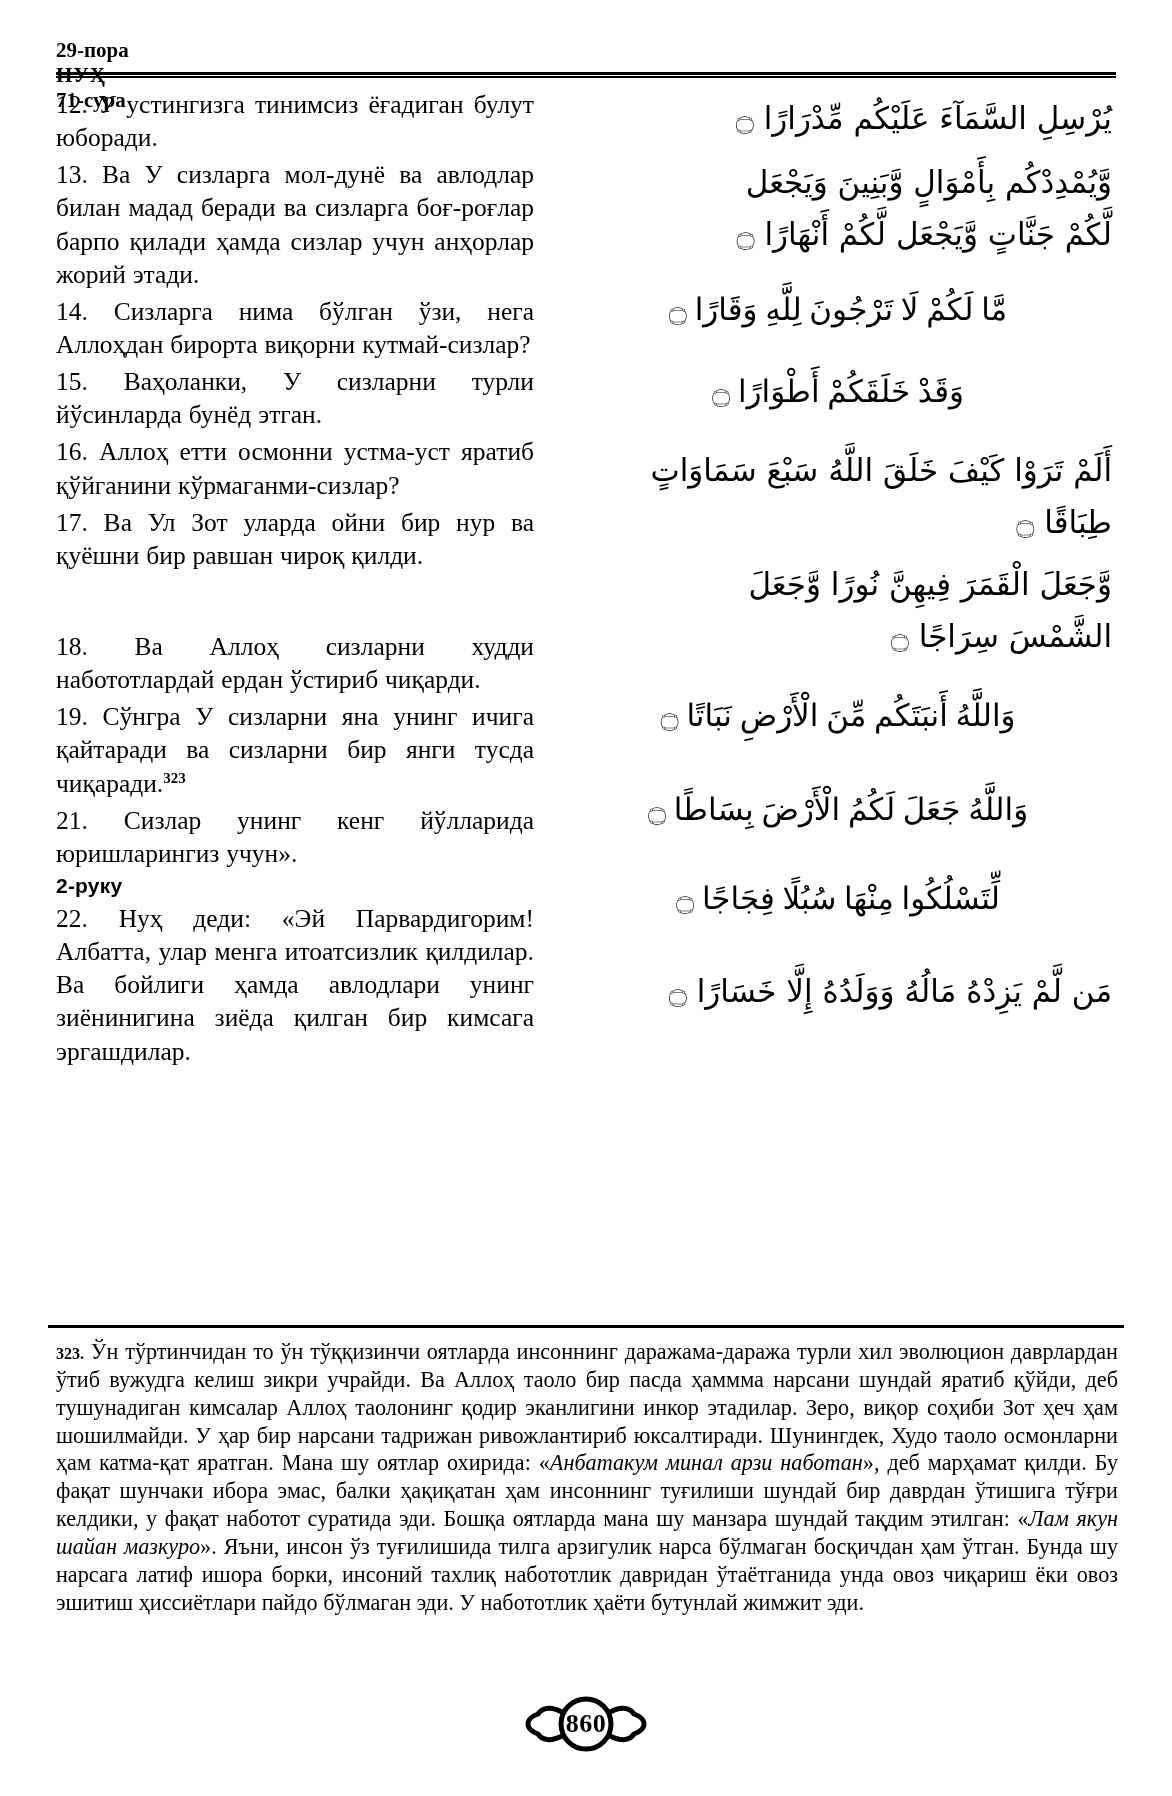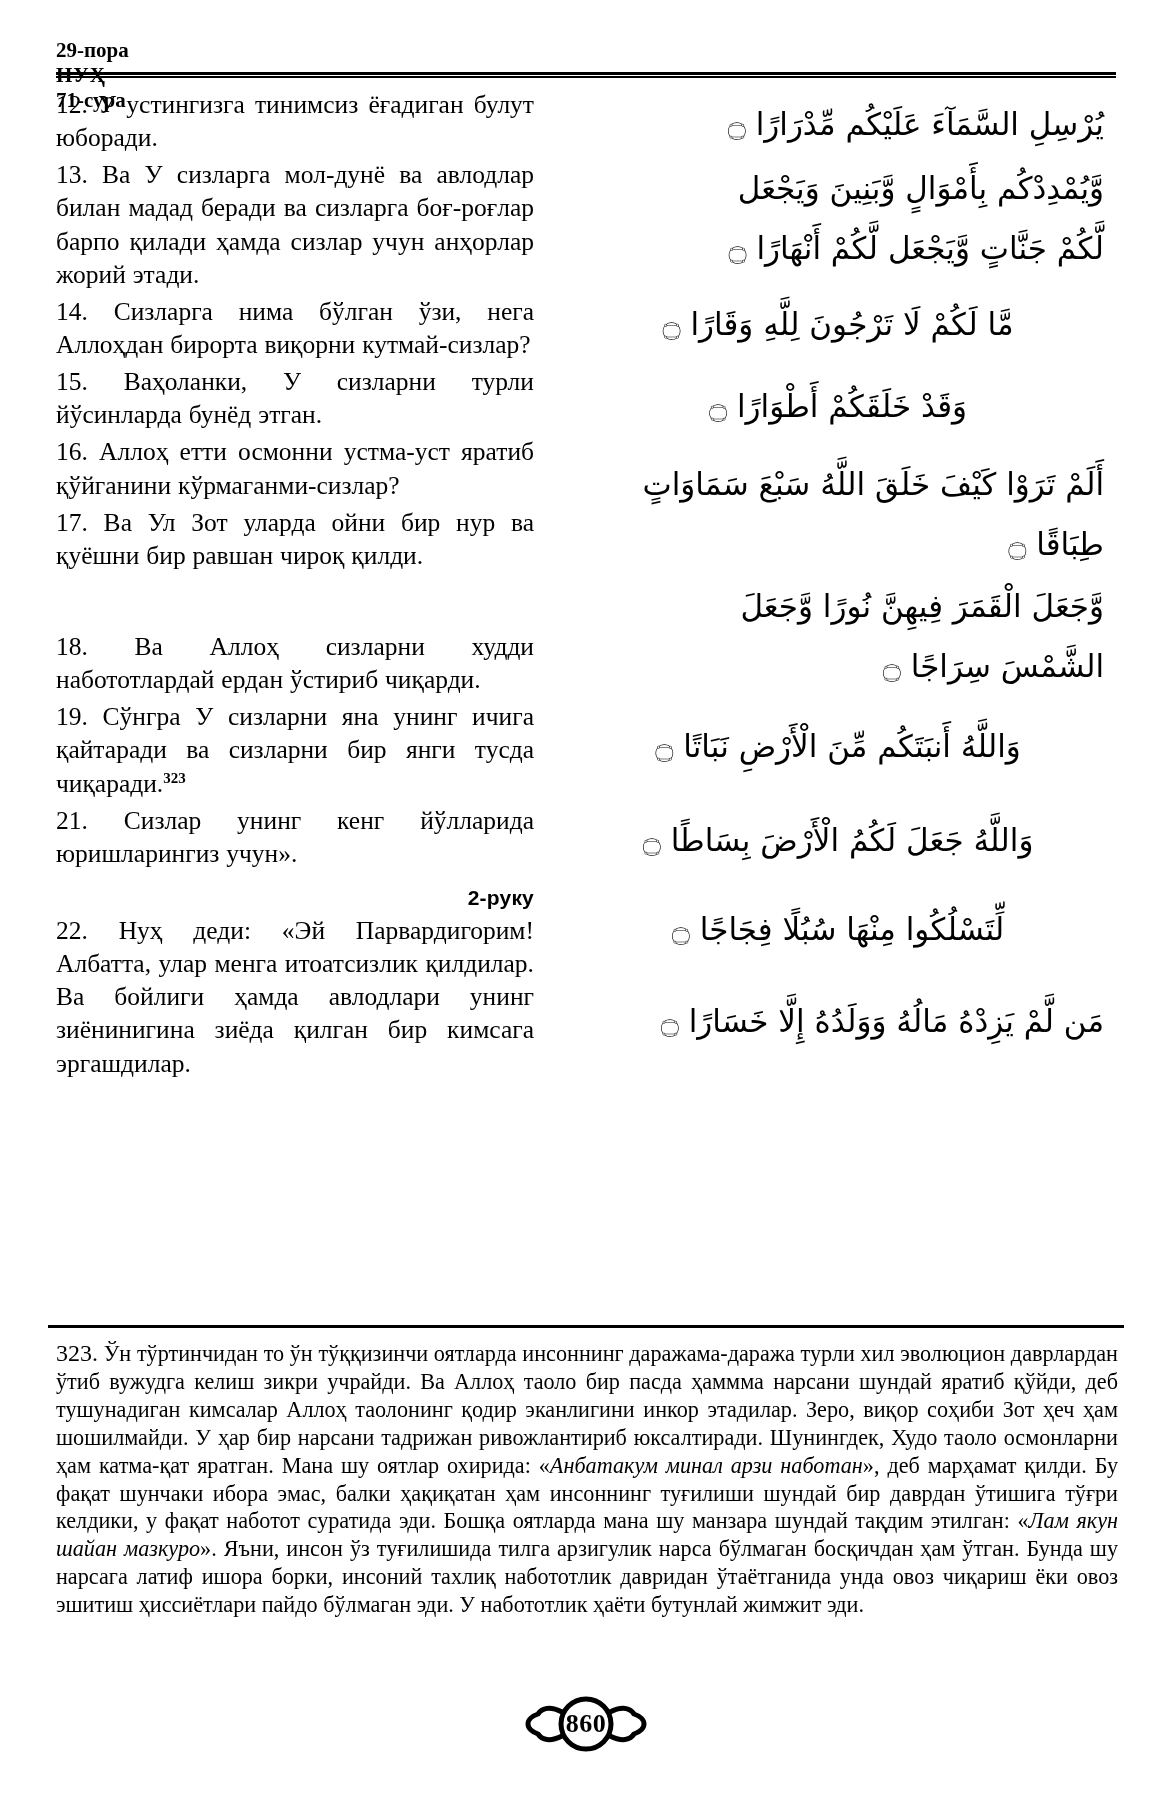--- a/index.html
+++ b/index.html
@@ -85,40 +85,40 @@
   }
 
   .sup {
     font-size: 15px;
     font-weight: bold;
     vertical-align: super;
     line-height: 0;
   }
 
   .ruku {
-    text-align: right;
+    text-align: left;
     font-family: "Liberation Sans", "DejaVu Sans", sans-serif;
     font-weight: bold;
     font-size: 21px;
-    margin: 16px 0 4px 0;
+    margin: 4px 0 4px 0;
     letter-spacing: 0.2px;
   }
 
   
   .ayah {
     direction: rtl;
     text-align: right;
     font-family: "DejaVu Sans", "Liberation Sans", sans-serif;
     font-size: 31px;
     line-height: 1.55;
-    margin: 12px;
+    margin: 4px;
     white-space: normal;
     unicode-bidi: isolate;
   }
-  .ayah.center { text-align: center; }
+  .ayah.center { text-align: center; font-family: Liberation Serif, serif; }
   .ayah-block { margin-bottom: 6px; }
 
   
   .fn-rule {
     position: absolute;
     left: 48px;
     top: 1325px;
     width: 1076px;
     border-top: 3px solid #000;
     height: 0;
@@ -128,22 +128,22 @@
     left: 56px;
     top: 1338px;
     width: 1062px;
     font-size: 22.2px;
     line-height: 1.255;
     text-align: justify;
     text-justify: inter-word;
     text-align-last: left;
   }
   .footnote .fn-num {
-    font-weight: normal;
-    font-size: 24px;
+    font-weight: bold;
+    font-size: 16px;
   }
   .footnote i { font-style: italic; }
 
   
   .folio {
     position: absolute;
     left: 0;
     top: 1694px;
     width: 1172px;
     display: flex;

